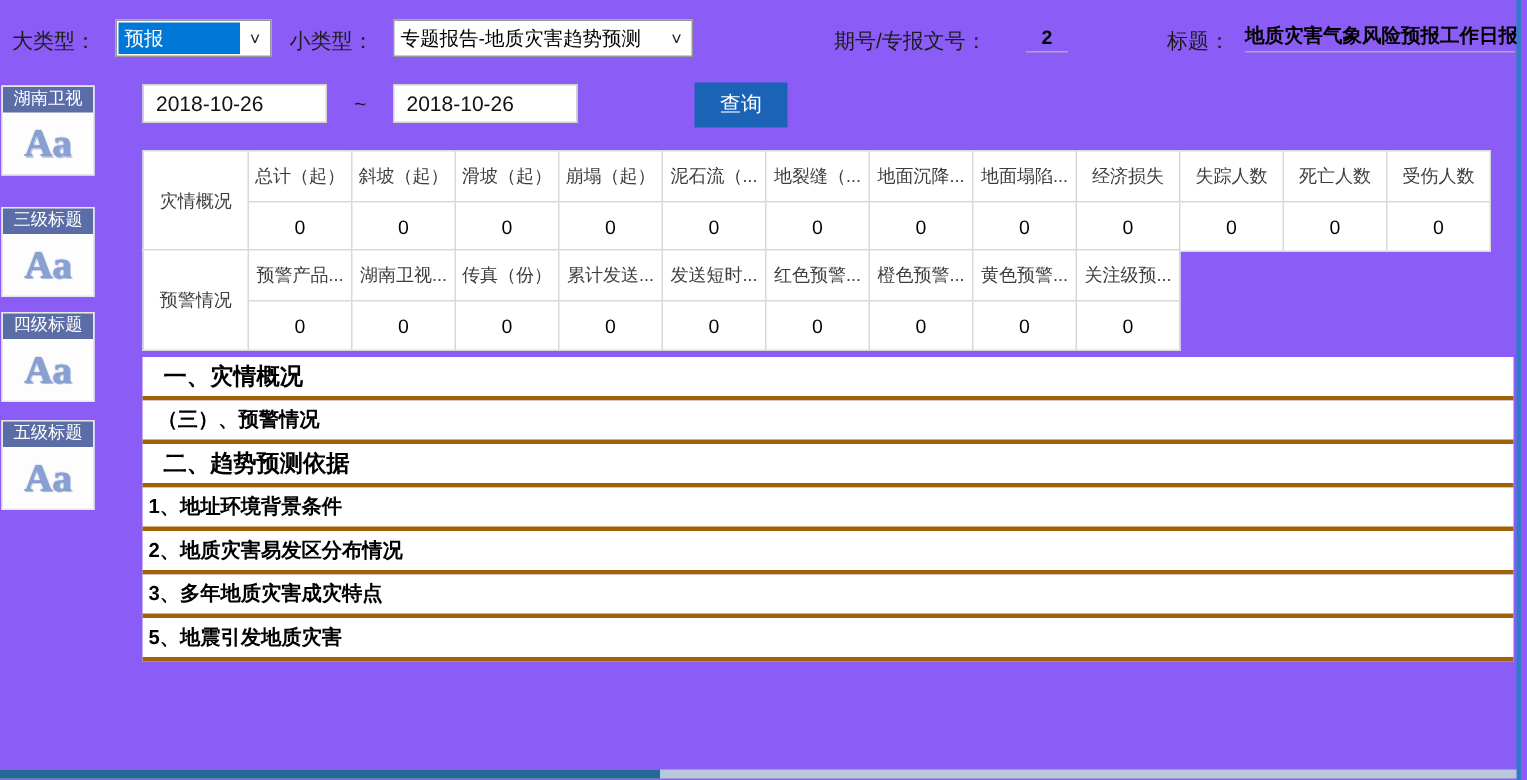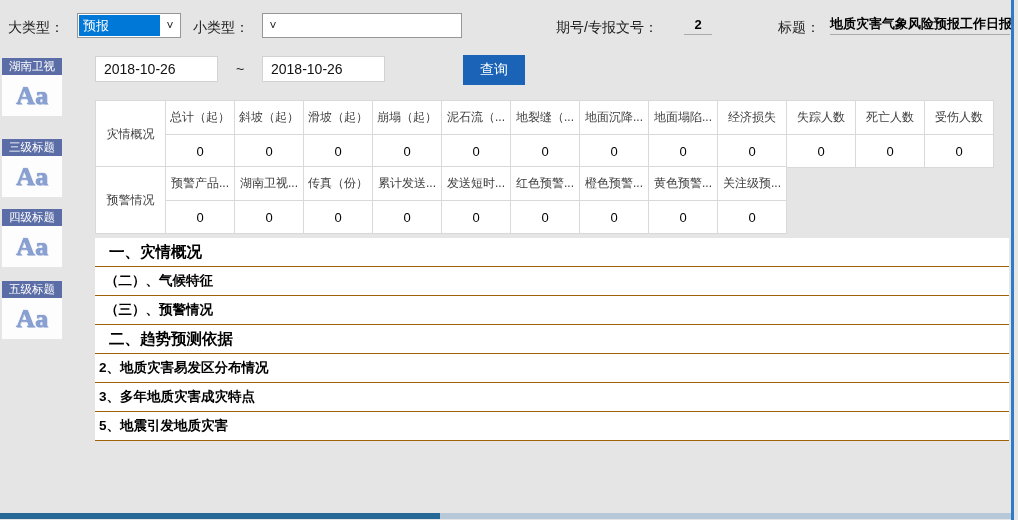--- a/index.html
+++ b/index.html
@@ -1,18 +1,18 @@
 <!DOCTYPE html>
 <html><head>
 <meta charset="utf-8">
 <style>
   * { margin:0; padding:0; box-sizing:border-box; }
   html,body { background:#fff; }
   body { font-family:"Liberation Sans", sans-serif; }
-  #app { position:relative; width:1018px; height:520px; background:#e5e5e5; overflow:hidden;text-decoration:underline; }
+  #app { position:relative; width:1018px; height:520px; background:#8b5cf6; overflow:hidden;text-decoration:underline; }
 
   .lbl { position:absolute; font-size:14px; color:#1c1c1c; white-space:nowrap; }
 
   
   .wsel { position:absolute; height:25px; border:1px solid #979797; background:#fff; display:flex; align-items:stretch; cursor:default; }
   .wsel .val { flex:1; font-size:13px; display:flex; align-items:center; padding:0 4px; white-space:nowrap; overflow:hidden; }
   .wsel.focused .val { background:#0078d7; color:#fff; margin:1px 0 1px 1px; }
   .wsel .arrow { width:20px; display:flex; align-items:center; justify-content:center; font-size:12px; color:#222; }
 
   .underfield { position:absolute; border-bottom:1px solid #aaa; font-size:13px; font-weight:bold; color:#000; text-align:center; white-space:nowrap; }
@@ -30,21 +30,21 @@
 
   
   table.grid { position:absolute; left:95px; border-collapse:collapse; table-layout:fixed; background:#fff; }
   table.grid td { border:1px solid #d9d9d9; text-align:center; vertical-align:middle; overflow:hidden; white-space:nowrap; }
   table.grid td.rowlab { font-size:13px; color:#222; }
   table.grid tr.hdr td { height:34px; font-size:12px; color:#3d3d3d; }
   table.grid tr.valr td { height:33px; font-size:13px; color:#000; }
 
   
   #outline { position:absolute; left:95px; top:238px; width:914px; }
-  .oitem { display:flex; align-items:center; height:29px; border-bottom:1px solid #a16207; font-weight:bold; color:#000; cursor:pointer; background:#fff; }
+  .oitem { display:flex; align-items:center; height:29px; border-bottom:3px solid #a16207; font-weight:bold; color:#000; cursor:pointer; background:#fff; }
   .oitem.lv1 { font-size:15.5px; padding-left:14px; }
   .oitem.lv2 { font-size:13.5px; padding-left:10px; }
   .oitem.num { font-size:13.5px; padding-left:4px; }
 
   
   #right-border { position:absolute; left:1011px; top:0; width:3px; height:520px; background:#2e7cc8; }
   #hscroll { position:absolute; left:0; top:513px; width:1011px; height:6px; background:#b7c9d8; }
   #hscroll .thumb { position:absolute; left:0; top:0; width:440px; height:6px; background:#256896; }
 </style>
 </head>
@@ -53,20 +53,21 @@
 <div id="app">
 
   <span class="lbl" style="left:8px; top:19px;">大类型：</span>
   <div class="wsel focused" style="left:77px; top:13px; width:104px;">
     <span class="val">预报</span>
     <span class="arrow">˅</span>
   </div>
 
   <span class="lbl" style="left:193px; top:19px;">小类型：</span>
   <div class="wsel" style="left:262px; top:13px; width:200px;">
+    <span class="val">专题报告-地质灾害趋势预测</span>
     <span class="arrow">˅</span>
   </div>
 
   <span class="lbl" style="left:556px; top:19px;">期号/专报文号：</span>
   <div class="underfield" style="left:684px; top:14px; width:28px; height:21px; line-height:21px;">2</div>
 
   <span class="lbl" style="left:778px; top:19px;">标题：</span>
   <div class="underfield" style="left:830px; top:13px; width:180px; height:22px; line-height:22px;">地质灾害气象风险预报工作日报</div>
 
   <input class="datebox" style="left: 95px; top: 56px;" value="2018-10-26">
@@ -156,23 +157,23 @@
       <td>0</td>
       <td>0</td>
       <td>0</td>
       <td>0</td>
     </tr>
   </tbody>
     </table>
 
   <div id="outline">
     <div class="oitem lv1">一、灾情概况</div>
-    <div class="oitem lv2">（二）、气候特征</div>
     <div class="oitem lv2">（三）、预警情况</div>
     <div class="oitem lv1">二、趋势预测依据</div>
+    <div class="oitem num">1、地址环境背景条件</div>
     <div class="oitem num">2、地质灾害易发区分布情况</div>
     <div class="oitem num">3、多年地质灾害成灾特点</div>
     <div class="oitem num">5、地震引发地质灾害</div>
   </div>
 
   <div id="right-border"></div>
   <div id="hscroll">
     <div class="thumb"></div>
   </div>
 

